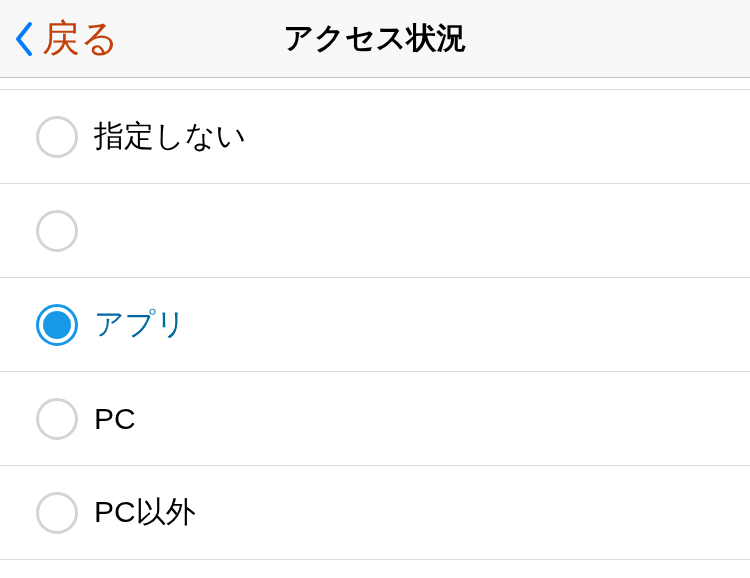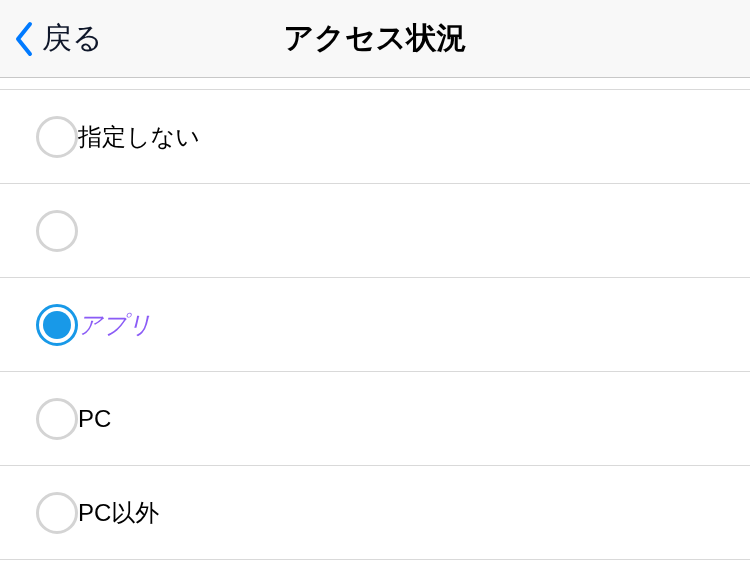--- a/index.html
+++ b/index.html
@@ -26,22 +26,22 @@
       display: flex;
       align-items: center;
       padding-left: 14px;
       cursor: pointer;
     }
     .back-chevron {
       width: 20px;
       height: 36px;
     }
     .back-label {
-      color: #0f172a;
-      font-size: 30px;
+      color: #c2410c;
+      font-size: 38px;
       font-weight: 400;
       margin-left: 8px;
     }
     .title {
       position: absolute;
       left: 50%;
       transform: translateX(-50%);
       font-size: 30px;
       font-weight: 700;
       color: #000;
@@ -85,27 +85,27 @@
       position: relative;
     }
     .radio.selected svg {
       position: absolute;
     }
     .radio-checkmark {
       width: 20px;
       height: 20px;
     }
     .list-label {
-      font-size: 24px;
+      font-size: 30px;
       font-weight: 400;
       color: #000;
+      margin-left: 16px;
     }
     .list-item.selected .list-label {
-      color: #8b5cf6;
-      font-style: italic;
+      color: #0369a1;
     }
   </style>
 </head>
 <body>
 
 <div class="header">
   <div class="back-button">
     <svg class="back-chevron" viewBox="0 0 20 36" fill="none">
       <path d="M16 3 L4 18 L16 33" stroke="#007aff" stroke-width="4" stroke-linecap="round" stroke-linejoin="round"></path>
     </svg>

